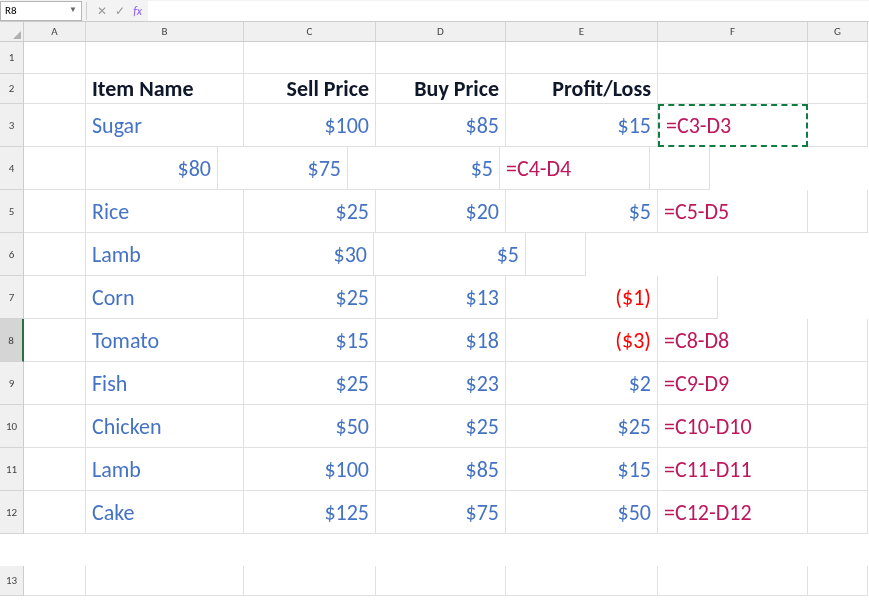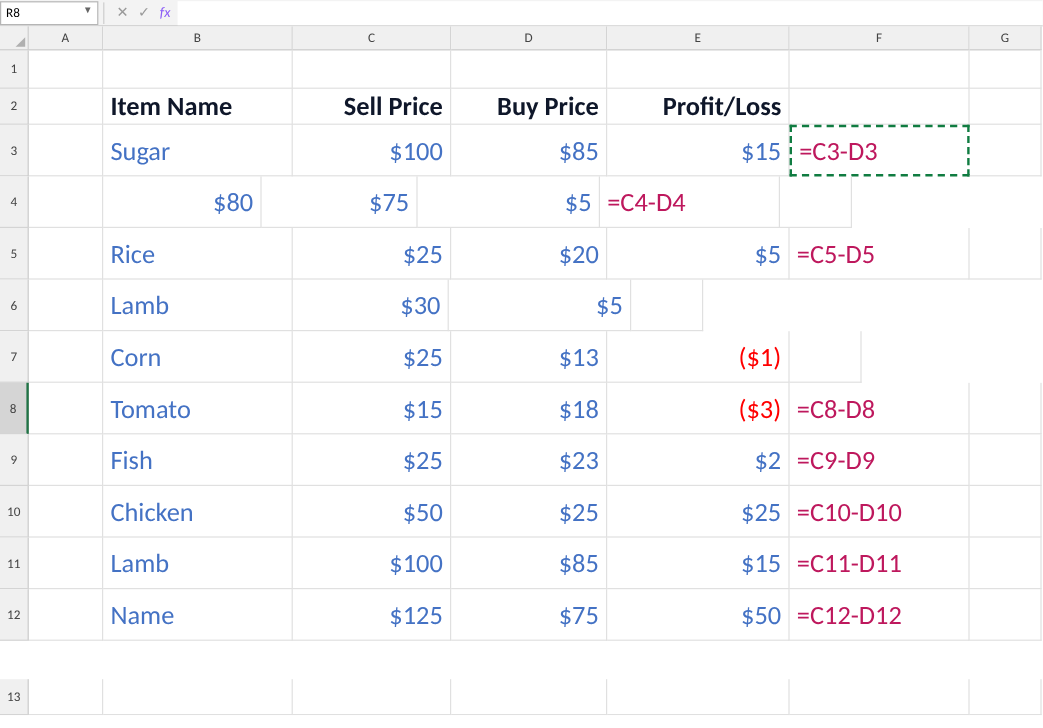--- a/index.html
+++ b/index.html
@@ -172,21 +172,21 @@
         <div class="cell cw-B">Lamb</div>
         <div class="cell cw-C num">$100</div>
         <div class="cell cw-D num">$85</div>
         <div class="cell cw-E num">$15</div>
         <div class="cell cw-F formula">=C11-D11</div>
         <div class="cell cw-G"></div>
       </div>
       <div class="row">
         <div class="row-h">12</div>
         <div class="cell cw-A"></div>
-        <div class="cell cw-B">Name</div>
+        <div class="cell cw-B">Cake</div>
         <div class="cell cw-C num">$125</div>
         <div class="cell cw-D num">$75</div>
         <div class="cell cw-E num">$50</div>
         <div class="cell cw-F formula">=C12-D12</div>
         <div class="cell cw-G"></div>
       </div>
       <div class="row r13">
         <div class="row-h">13</div>
         <div class="cell cw-A"></div>
         <div class="cell cw-B"></div>

